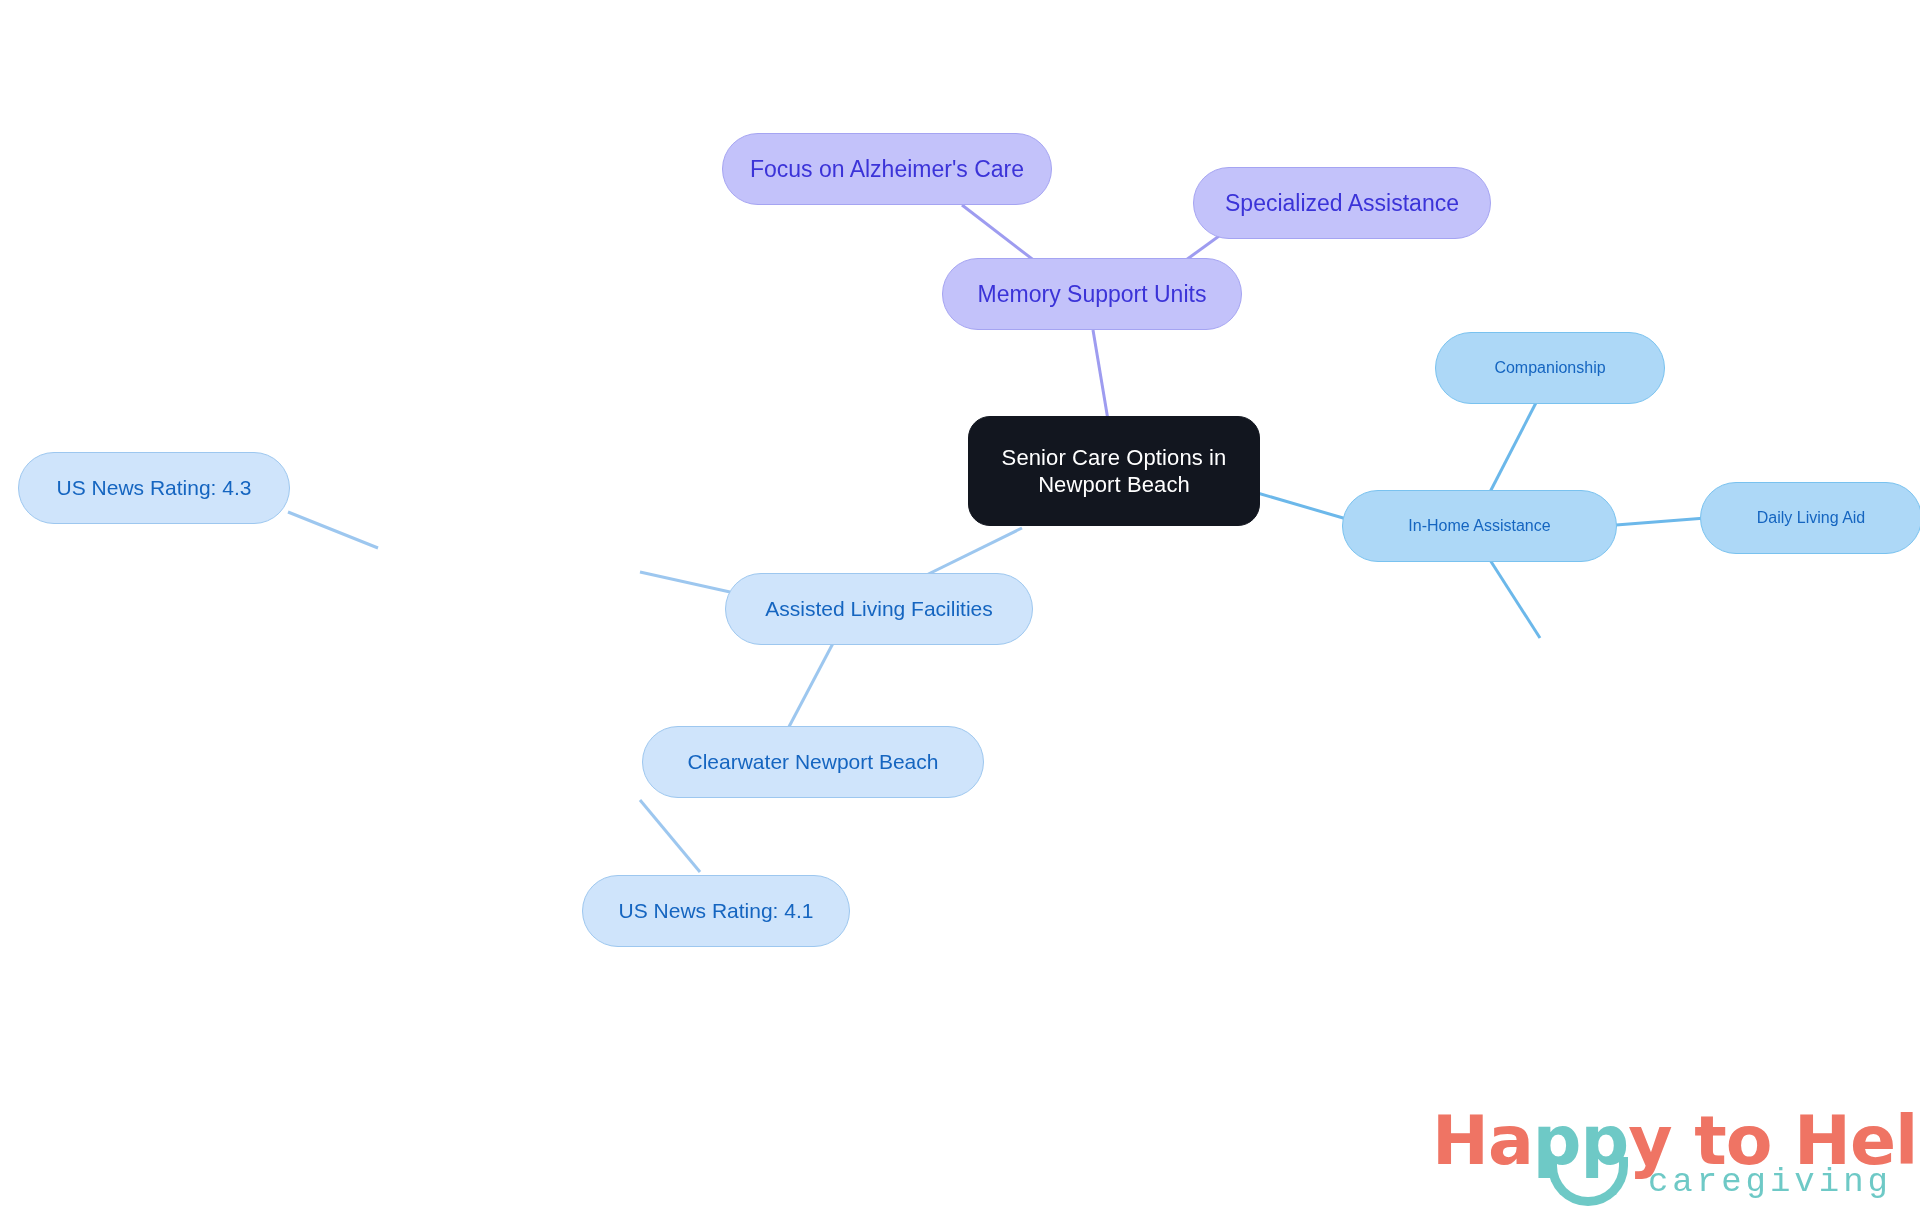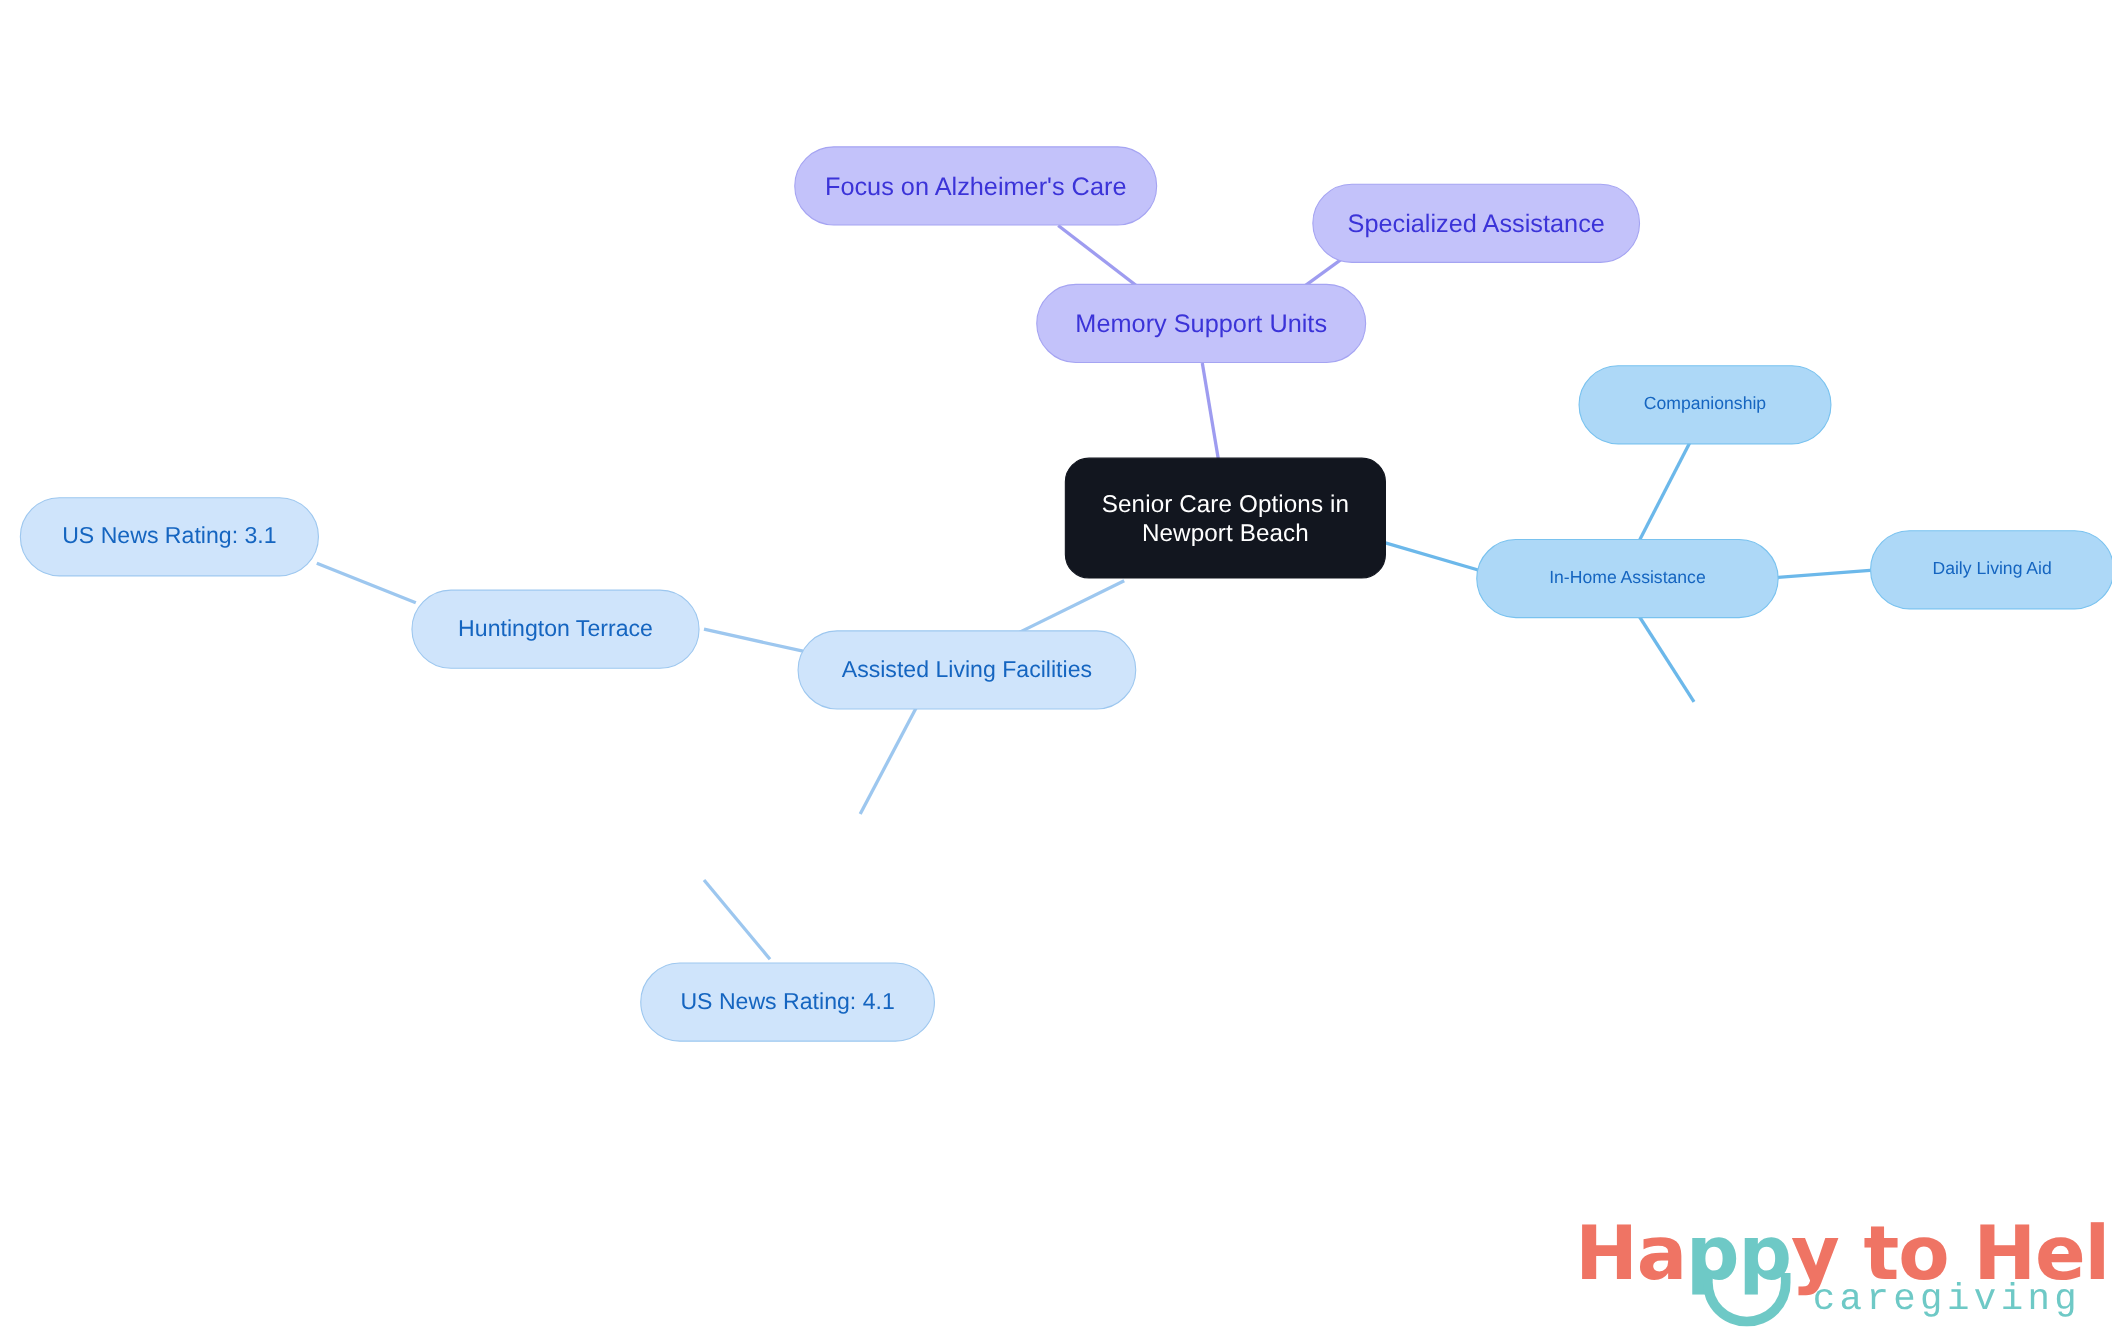--- a/index.html
+++ b/index.html
@@ -151,24 +151,24 @@
 
   <div class="node blue" style="left:1342px; top:490px; width:275px; height:72px;">In-Home Assistance</div>
 
   <div class="node blue" style="left:1435px; top:332px; width:230px; height:72px;">Companionship</div>
 
   <div class="node blue" style="left:1700px; top:482px; width:222px; height:72px;">Daily Living Aid</div>
 
 
   <div class="node blue-soft" style="left:725px; top:573px; width:308px; height:72px;">Assisted Living Facilities</div>
 
-  <div class="node blue-soft" style="left:374px; top:536px; width:262px; height:72px;">Huntington Terrace</div>
 
-  <div class="node blue-soft" style="left:18px; top:452px; width:272px; height:72px;">US News Rating: 3.1</div>
+  <div class="node blue-soft" style="left:18px; top:452px; width:272px; height:72px;">US News Rating: 4.3</div>
 
+  <div class="node blue-soft" style="left:642px; top:726px; width:342px; height:72px;">Clearwater Newport Beach</div>
 
   <div class="node blue-soft" style="left:582px; top:875px; width:268px; height:72px;">US News Rating: 4.1</div>
 
   <div id="logo">
     <div class="logo-main"><span class="logo-coral">Ha</span><span class="logo-teal">pp</span><span class="logo-coral">y to Help</span></div>
     <div class="logo-smile"></div>
     <div class="logo-sub">caregiving</div>
   </div>
 
 </div>

